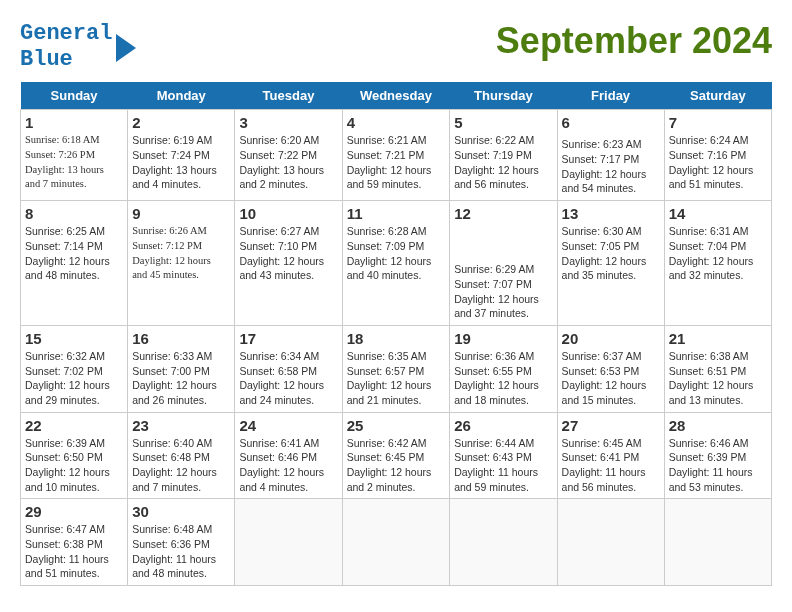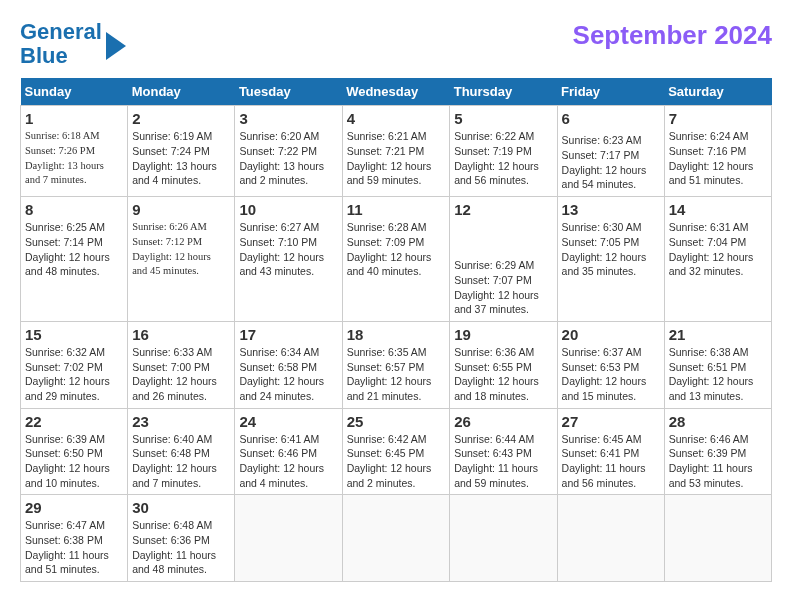--- a/index.html
+++ b/index.html
@@ -21,52 +21,53 @@
       align-items: center;
     }
     .logo-text {
       font-size: 22px;
       font-weight: bold;
       color: #333;
       line-height: 1.1;
     }
     .logo-text span {
       color: #1a6faf;
+      font-family: Liberation Mono, monospace;
     }
     .logo-arrow {
       width: 0;
       height: 0;
       border-top: 14px solid transparent;
       border-bottom: 14px solid transparent;
       border-left: 20px solid #1a6faf;
       margin-left: 4px;
       margin-top: 4px;
     }
     .title-block {
       text-align: right;
     }
     .month-title {
-      font-size: 26px;
+      font-size: 36px;
       font-weight: bold;
-      color: #8b5cf6;
+      color: #4d7c0f;
     }
     .location {
       font-size: 16px;
       color: #555;
     }
     table {
       width: 100%;
       border-collapse: collapse;
       font-size: 11px;
     }
     th {
       background-color: #1a6faf;
       color: #fff;
       padding: 6px 4px;
-      text-align: left;
+      text-align: center;
       font-size: 13px;
       font-weight: bold;
     }
     td {
       border: 1px solid #ccc;
       vertical-align: top;
       padding: 4px;
       width: 108px;
       min-height: 80px;
     }

